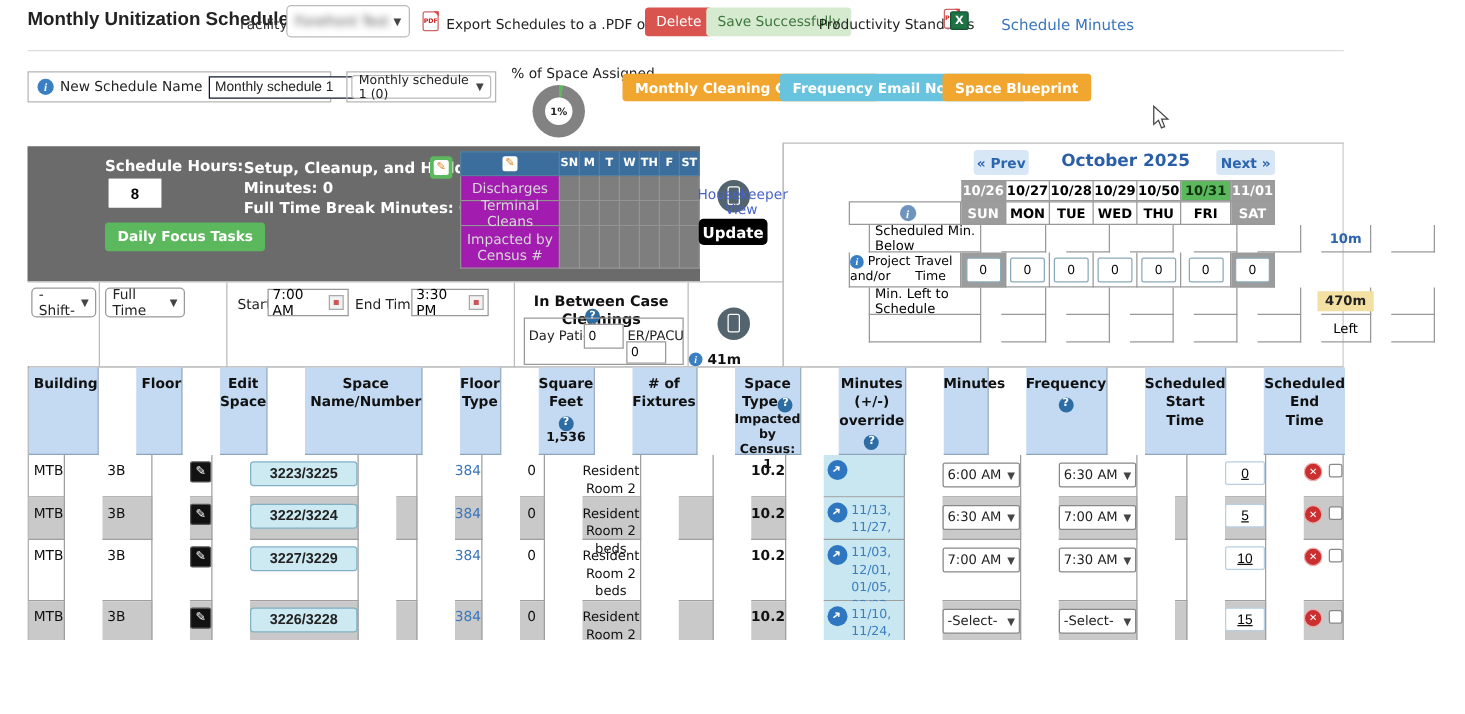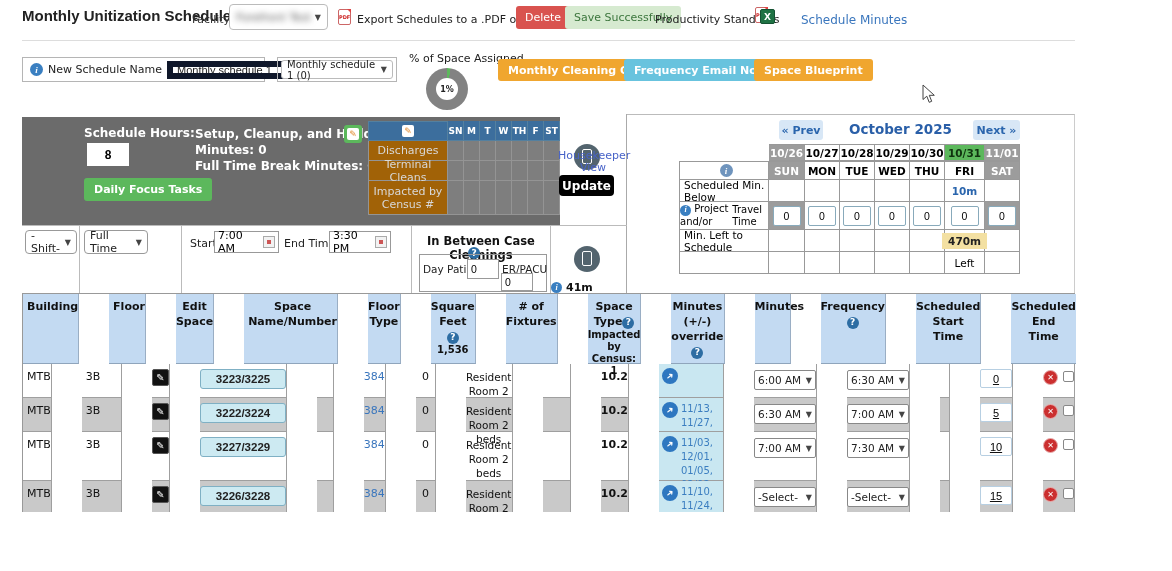--- a/index.html
+++ b/index.html
@@ -35,21 +35,21 @@
   .sched-min-link { left:777px; top:13px; font-size:12px; }
   .hr { left:22px; top:40px; width:1053px; border-top:1px solid #ddd; }
 
   
   .box1 { left:22px; top:57px; width:243px; height:25px; border:1px solid #b5b5b5; display:flex;
           align-items:center; padding-left:7px; }
   .i-icon { width:13px; height:13px; border-radius:50%; background:#3a7fc1; color:#fff; font-size:9px;
             font-weight:bold; font-style:italic; display:inline-flex; align-items:center;
             justify-content:center; font-family:"Liberation Serif",serif; flex:none; }
   .ns-label { font-size:11px; color:#222; margin:0 5px; white-space:nowrap; }
-  .ns-input { width:128px; height:18px; border:6px solid #0f172a; font-size:11px; padding:0 4px; color:#222; }
+  .ns-input { width:128px; height:18px; border:1px solid #0f172a; font-size:11px; padding:0 4px; color:#222; }
   .box2 { left:277px; top:57px; width:120px; height:25px; border:1px solid #b5b5b5; display:flex;
           align-items:center; justify-content:center; }
   .sched-select { width:112px; height:19px; border:1px solid #bbb; border-radius:3px; background:#fff;
                   display:flex; align-items:center; justify-content:space-between; padding:0 5px;
                   font-size:10px; color:#222; }
   .pct-label { left:409px; top:52px; font-size:11px; color:#222; }
   .donut { left:426px; top:68px; width:42px; height:42px; border-radius:50%;
            background:conic-gradient(#5cb85c 0deg 10deg, #828282 10deg 360deg);
            display:flex; align-items:center; justify-content:center; }
   .donut-hole { width:22px; height:22px; border-radius:50%; background:#fff; display:flex;
@@ -71,21 +71,21 @@
   .edit-green { left:344px; top:125px; width:18px; height:18px; background:#5cb85c; border-radius:3px;
                 display:flex; align-items:center; justify-content:center; }
   .pencil-page { width:12px; height:12px; background:#fff; border-radius:2px; color:#e08a2e;
                  font-size:9px; line-height:12px; text-align:center; }
 
   
   .mini-table { left:368px; top:121px; width:192px; font-size:10px; }
   .mt-row { display:flex; }
   .mt-label { width:80px; border:1px solid #949494; border-top:none; color:#d8d8d8; font-size:11px;
               display:flex; align-items:center; justify-content:center; text-align:center;
-              background:#a16207; padding:0 2px; }
+              background:#a21caf; padding:0 2px; }
   .mt-day, .mt-cell { width:16px; border-right:1px solid #949494; border-bottom:1px solid #949494; }
   .mt-head { background:#3c6e9d; }
   .mt-head .mt-label { background:#3c6e9d; border:1px solid #54809f; }
   .mt-head .mt-day { color:#fff; font-weight:bold; font-size:9px; display:flex; align-items:center;
                      justify-content:center; border-color:#54809f; }
   .mt-body .mt-cell { background:#7e7e7e; }
   .h20 { height:20px; } .h34 { height:34px; }
 
   
   .phone { width:26px; height:26px; border-radius:50%; background:#53646e; position:relative; }
@@ -134,21 +134,21 @@
   .cal-table { left:52px; top:29px; font-size:10.5px; }
   .cal-row { display:flex; }
   .cc { border-right:1px solid #999; border-bottom:1px solid #999; display:flex; align-items:center;
         justify-content:center; }
   .c-lab { width:90px; border-left:1px solid #999; justify-content:flex-start; padding-left:4px; }
   .c-d0 { width:36px; } .c-d { width:35px; } .c-fri { width:40px; }
   .row-dates .cc, .row-days .cc { border-top:1px solid #999; font-weight:bold; }
   .row-dates .c-lab, .row-dates-spacer { border:none; background:#fff; }
   .gray-cell { background:#9c9c9c; color:#fff; }
   .green-cell { background:#5cb85c; color:#10320f; }
-  .rh17 { height:17px; } .rh19 { height:19px; } .rh22 { height:22px; } .rh28 { height:28px; }
+  .rh17 { height:17px; } .rh19 { height:19px; } .rh22 { height:22px;margin-left:16px; } .rh28 { height:28px; }
   .blue-strong { color:#2a65ad; font-weight:bold; }
   .travel-lbl { flex-direction:row; font-size:10px; line-height:12px; justify-content:center;
                 padding-left:0; align-items:center; }
   .cal-num-input { width:28px; height:20px; border:1px solid #8ab; border-radius:2px; background:#fff;
                    text-align:center; font-size:10.5px; }
   .yellow-badge { background:#f3e0a2; font-weight:bold; padding:2px 6px; color:#222; }
   .cal-i { width:13px; height:13px; background:#6f94bd; }
 
   
   .main-table-clip { left:22px; top:293px; width:1054px; height:219px; overflow:hidden; }
@@ -361,21 +361,21 @@
     <div class="abs btn-cal b-next">Next »</div>
 
     <div class="abs cal-table">
 
       <div class="cal-row row-dates">
         <div class="c-lab row-dates-spacer rh17"></div>
         <div class="cc c-d0 rh17 gray-cell">10/26</div>
         <div class="cc c-d rh17">10/27</div>
         <div class="cc c-d rh17">10/28</div>
         <div class="cc c-d rh17">10/29</div>
-        <div class="cc c-d rh17">10/30</div>
+        <div class="cc c-d rh17">10/50</div>
         <div class="cc c-fri rh17 green-cell">10/31</div>
         <div class="cc c-d rh17 gray-cell">11/01</div>
       </div>
 
       <div class="cal-row row-days">
         <div class="cc c-lab rh19" style="justify-content:center;">
           <span class="i-icon cal-i">i</span>
         </div>
         <div class="cc c-d0 rh19 gray-cell">SUN</div>
         <div class="cc c-d rh19">MON</div>

